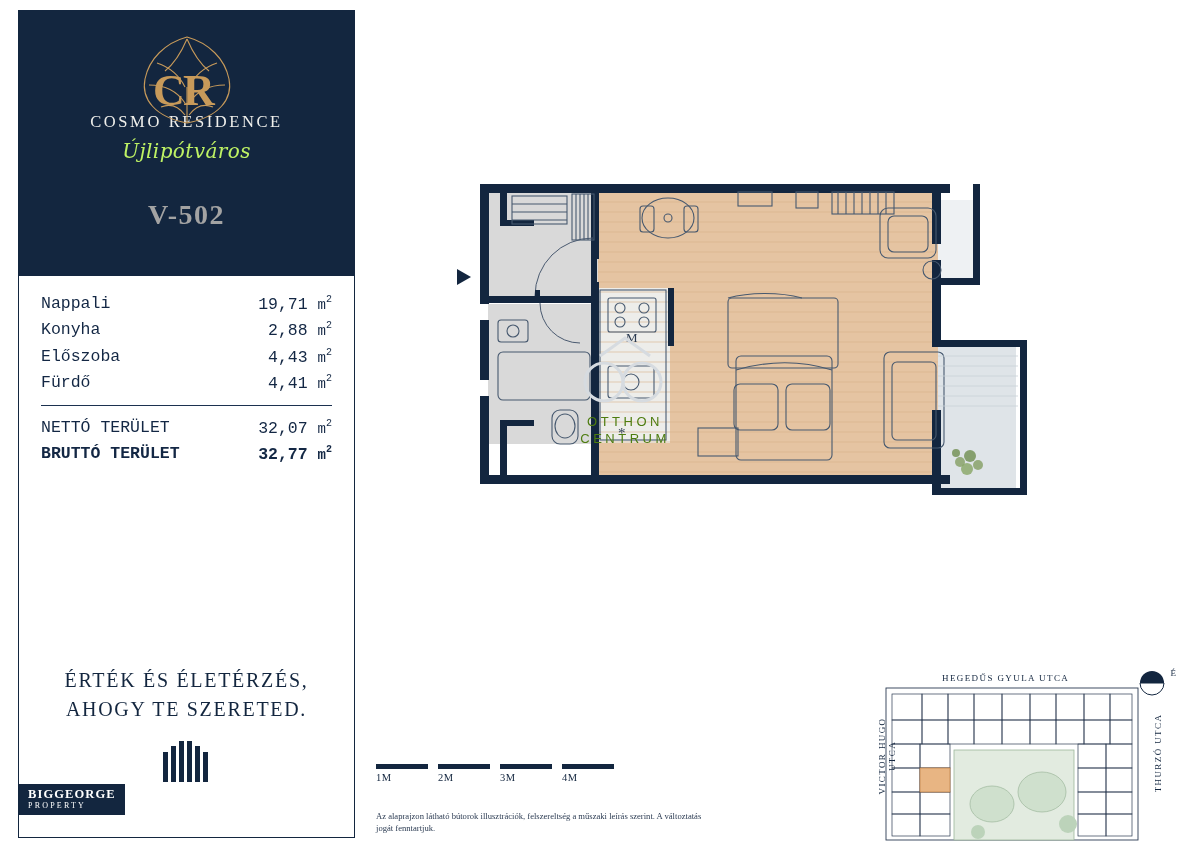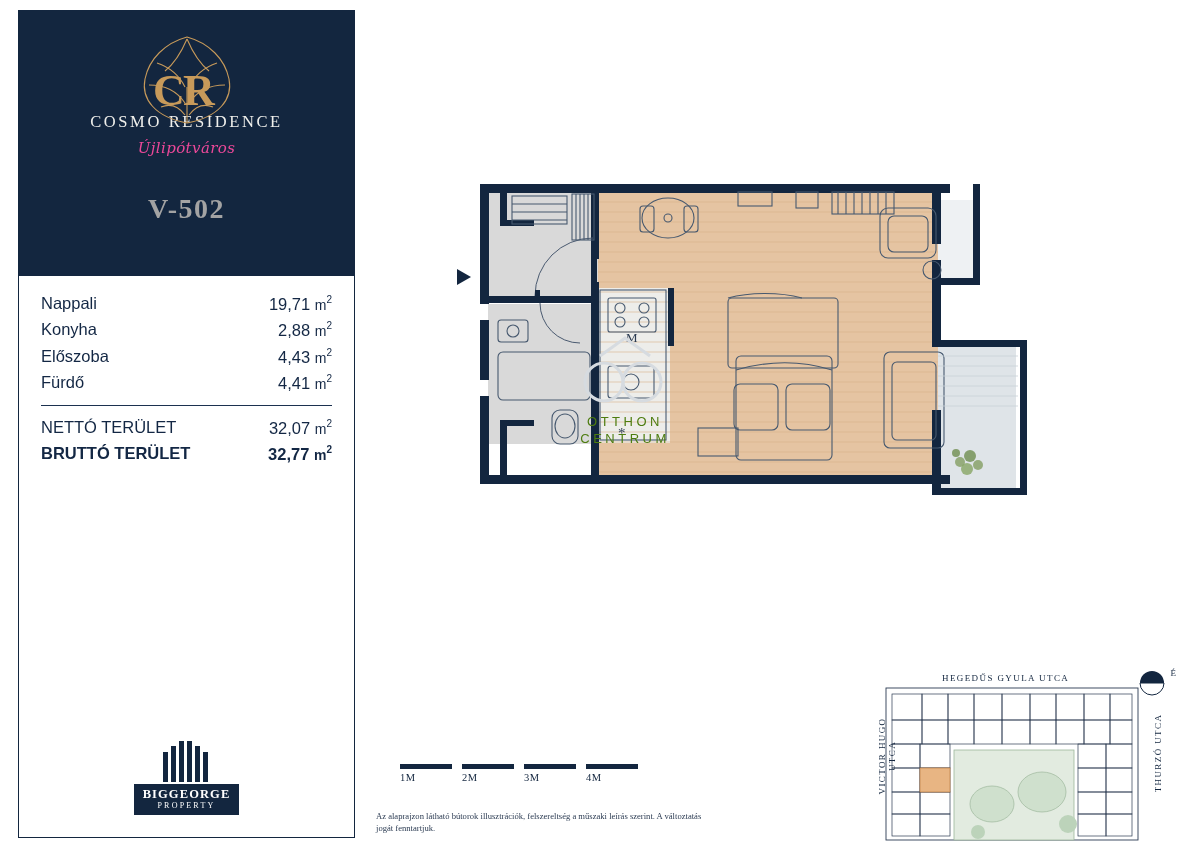--- a/index.html
+++ b/index.html
@@ -38,42 +38,42 @@
     position: relative;
   }
   .brand-name {
     font-size: 16.5px;
     letter-spacing: 2.6px;
     color: #f0f0ec;
     margin-top: 6px;
     font-family: "Liberation Serif", serif;
   }
   .brand-sub {
-    font-size: 15px;
-    color: #ec4899;
+    font-size: 20px;
+    color: #bef264;
     margin-top: 7px;
     font-style: italic;
     font-family: "DejaVu Serif", serif;
     letter-spacing: 0.4px;
   }
   .unit-code {
     font-size: 28px;
     letter-spacing: 1.5px;
     margin-top: 36px;
     font-weight: bold;
     color: #a3a3a3;
   }
 
   .table-block { padding: 14px 22px 0 22px; }
   table.rooms { width: 100%; border-collapse: collapse; }
   table.rooms td {
     font-size: 16.5px;
     padding: 3.5px 0;
     color: #132744;
-    font-family: Liberation Sans, sans-serif;
+    font-family: Liberation Mono, monospace;
   }
   td.val { text-align: right; white-space: nowrap; }
   td.val .num { font-size: 16.5px; }
   td.val .unit { font-size: 14px; }
   td.val .sup { font-size: 10px; vertical-align: super; }
   .divider {
     border: none;
     border-top: 1px solid #1c3150;
     margin: 9px 0 8px 0;
   }
@@ -86,21 +86,21 @@
     text-align: center;
     font-size: 20px;
     letter-spacing: 1.7px;
     line-height: 1.45;
     color: #13263f;
   }
   .footer-logo {
     position: absolute;
     left: 0; right: 0;
     bottom: 22px;
-    text-align: center;
+    text-align: left;
   }
   .bg-mark {
     width: 76px; height: 44px;
     margin: 0 auto 2px auto;
     position: relative;
   }
   .bg-name {
     background: #13263f;
     color: #ffffff;
     display: inline-block;
@@ -133,21 +133,20 @@
     color: #4d7c0f;
     font-family: "Liberation Sans", sans-serif;
     margin-top: 2px;
   }
 
   
   .scale {
     position: absolute;
     left: 376px; top: 762px;
     width: 260px;
-    margin-left: 24px;
   }
   .scale-svg { display: block; }
   .scale-labels {
     position: relative;
     height: 14px;
     font-size: 10.5px;
     letter-spacing: 0.6px;
     color: #13263f;
     font-family: "Liberation Serif", serif;
   }
@@ -284,20 +283,24 @@
             <td>BRUTTÓ TERÜLET</td>
             <td class="val">
               <span class="num">32,77</span>
               <span class="unit">m</span><span class="sup">2</span>
             </td>
           </tr>
         </tbody>
       </table>
     </div>
 
+    <div class="slogan">
+      <div>ÉRTÉK ÉS ÉLETÉRZÉS,</div>
+      <div>AHOGY TE SZERETED.</div>
+    </div>
 
     <div class="footer-logo">
       <div class="bg-mark">
         <svg width="76" height="44" viewBox="0 0 76 44">
           <g fill="#13263f">
             <rect x="14" y="14" width="5" height="30"></rect>
             <rect x="22" y="8" width="5" height="36"></rect>
             <rect x="30" y="3" width="5" height="41"></rect>
             <rect x="38" y="3" width="5" height="41"></rect>
             <rect x="46" y="8" width="5" height="36"></rect>

